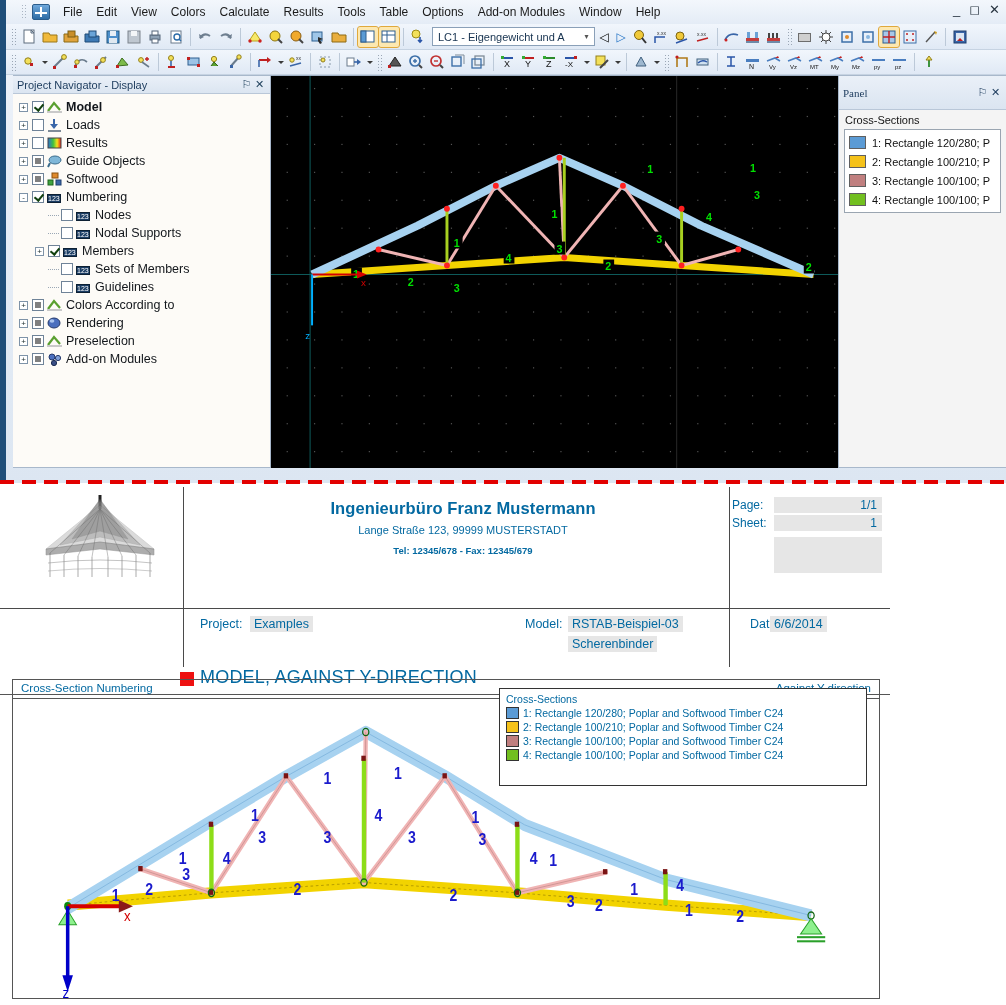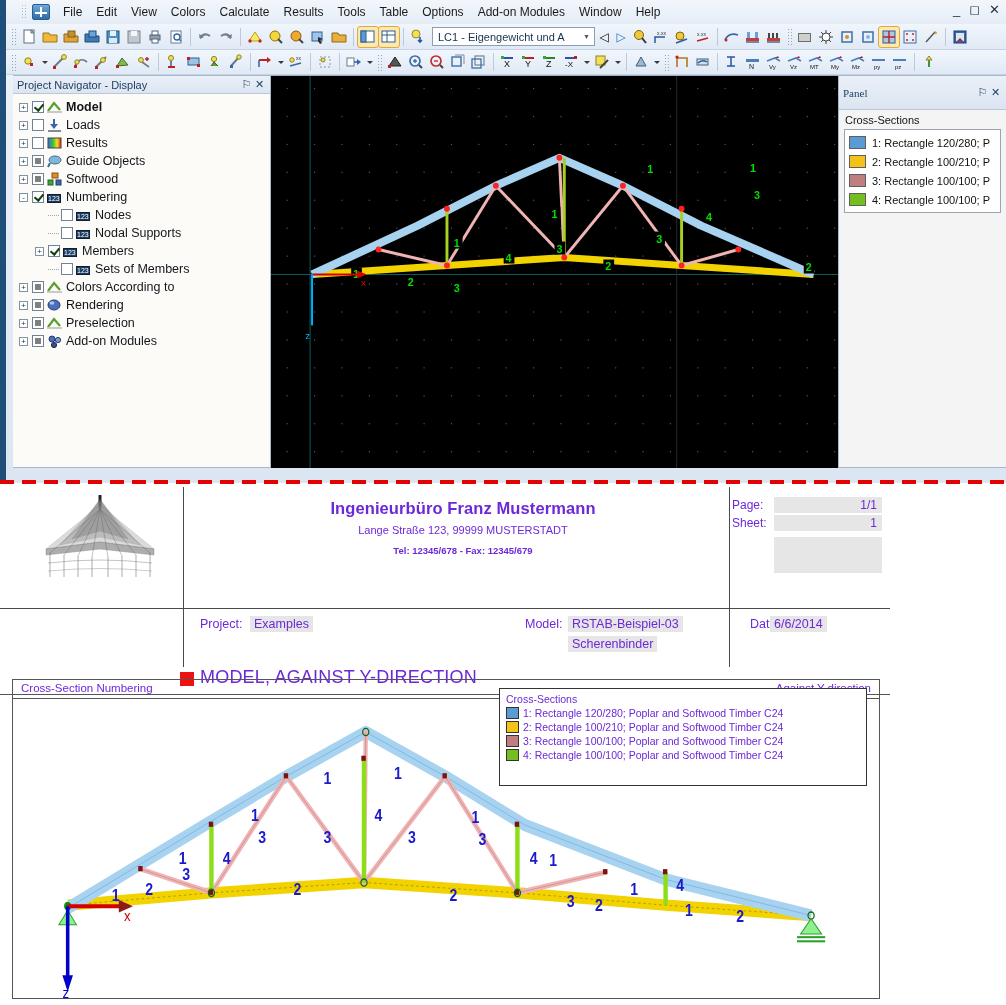--- a/index.html
+++ b/index.html
@@ -134,21 +134,21 @@
   
   #divider {
     position:absolute; left:0; top:478px; width:1006px; height:7px; z-index:40;
     background-image:repeating-linear-gradient(to right,#e20000 0 14px, transparent 14px 22px);
     background-size:22px 4px; background-repeat:repeat-x; background-position:0 2px;
   }
 
   
   #printout {
     position:absolute; left:0; top:487px; width:890px; height:518px;
-    background:#fff; font-family:"Liberation Sans", sans-serif; color:#6d28d9;
+    background:#fff; font-family:"Liberation Sans", sans-serif; color:#0369a1;
   }
   .po-head { position:relative; height:122px; border-bottom:1px solid #4a4a4a; }
   .vline { position:absolute; top:0; bottom:0; width:1px; background:#4a4a4a; }
 
   .logo-cell { position:absolute; left:20px; top:6px; width:160px; height:88px; }
   .company { position:absolute; left:196px; right:160px; top:12px; text-align:center; }
   .company .c1 { font-size:16.5px; font-weight:bold; letter-spacing:.1px; }
   .company .c2 { font-size:11px; margin-top:6px; }
   .company .c3 { font-size:9.5px; font-weight:bold; margin-top:9px; }
 
@@ -787,20 +787,28 @@
             <span class="ticon"><span class="num-ic">123</span></span>
             <span>Members</span>
           </div>
           <div class="trow">
             <span class="indent"></span>
             <span class="exp none"></span>
             <span class="dash"></span>
             <span class="cb"></span>
             <span class="ticon"><span class="num-ic">123</span></span>
             <span>Sets of Members</span>
+          </div>
+          <div class="trow">
+            <span class="indent"></span>
+            <span class="exp none"></span>
+            <span class="dash"></span>
+            <span class="cb"></span>
+            <span class="ticon"><span class="num-ic">123</span></span>
+            <span>Guidelines</span>
           </div>
           <div class="trow">
             <span class="exp">+</span>
             <span class="cb gray"></span>
             <span class="ticon"><svg width="15" height="14">
                 <path d="M1 11 L7 3 L13 10" fill="none" stroke="#5aa030" stroke-width="2.2"></path>
                 <rect x="0" y="11" width="15" height="2" fill="#c9c9c9"></rect>
               </svg></span>
             <span>Colors According to</span>
           </div>

